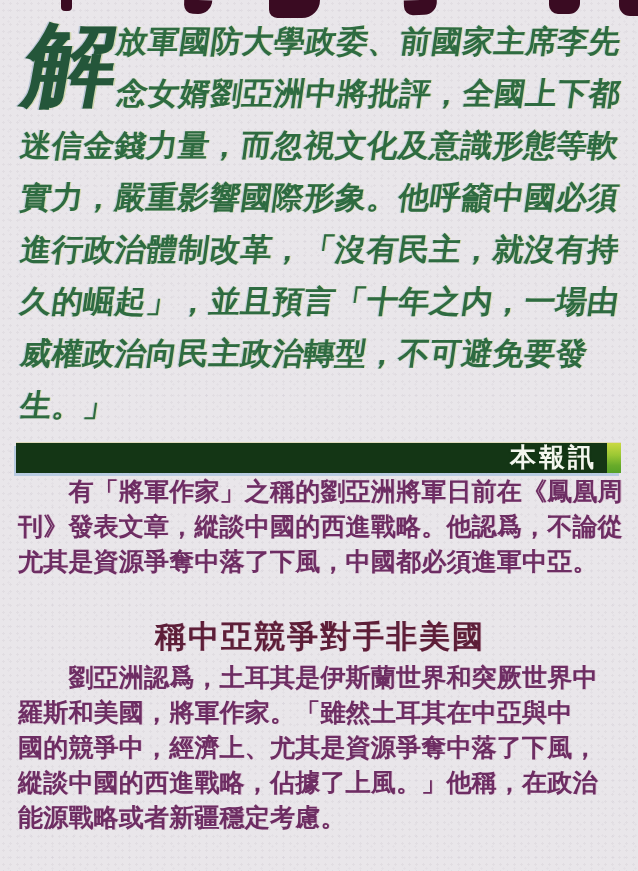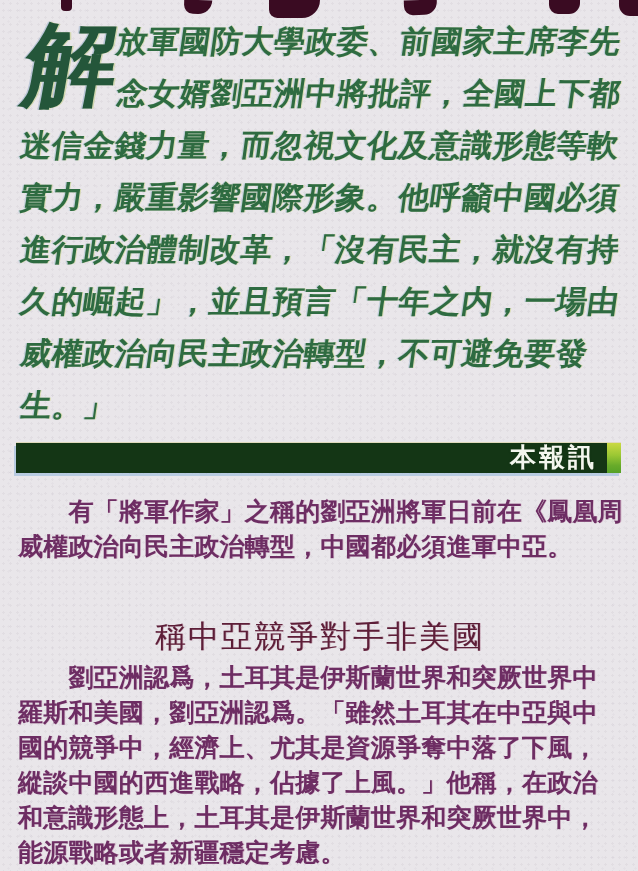--- a/index.html
+++ b/index.html
@@ -66,27 +66,27 @@
     background:linear-gradient(180deg,#cad943,#9cc834 40%,#68ab2a 75%,#55a127);
   }
 
   
   .para{position:absolute;left:18px;width:606px;font-family:"Liberation Serif", serif;}
   .para .tl{
     font-size:25px;line-height:35px;font-weight:600;color:#6d2d63;
     letter-spacing:0.2px;white-space:nowrap;
     text-shadow:0.8px 0 0 rgba(160,50,110,.25);
   }
-  .para.p1{top:494px;}
+  .para.p1{top:474px;}
   .para.p2{top:660px;}
 
   .subhead{
     position:absolute;left:18px;top:616px;width:604px;margin:0;
     font-family:"Liberation Serif", serif;
-    font-size:31px;line-height:42px;font-weight:normal;color:#5d1e38;
+    font-size:31px;line-height:42px;font-weight:bold;color:#5d1e38;
     text-align:center;letter-spacing:2px;
     text-shadow:0.8px 0 0 rgba(120,20,60,.3);
   }
 </style>
 </head>
 <body>
 
 <div class="page">
 
   <div class="frag f1"></div>
@@ -110,27 +110,27 @@
       </div>
   </section>
 
   <div class="byline-bar">
     <span class="byline-label">本報訊</span>
     <span class="bar-stripe"></span>
   </div>
 
   <div class="para p1">
       <div class="tl">　　有「將軍作家」之稱的劉亞洲將軍日前在《鳳凰周</div>
-      <div class="tl">威權政治向民主政治轉型，中國都必須進軍中亞。</div>
+      <div class="tl">刊》發表文章，縱談中國的西進戰略。他認爲，不論從</div>
+      <div class="tl">尤其是資源爭奪中落了下風，中國都必須進軍中亞。</div>
     </div>
 
   <h2 class="subhead">稱中亞競爭對手非美國</h2>
 
   <div class="para p2">
       <div class="tl">　　劉亞洲認爲，土耳其是伊斯蘭世界和突厥世界中</div>
-      <div class="tl">羅斯和美國，劉亞洲認爲。「雖然土耳其在中亞與中</div>
+      <div class="tl">羅斯和美國，將軍作家。「雖然土耳其在中亞與中</div>
       <div class="tl">國的競爭中，經濟上、尤其是資源爭奪中落了下風，</div>
       <div class="tl">縱談中國的西進戰略，佔據了上風。」他稱，在政治</div>
-      <div class="tl">和意識形態上，土耳其是伊斯蘭世界和突厥世界中，</div>
       <div class="tl">能源戰略或者新疆穩定考慮。</div>
     </div>
 
 </div>
 
 </body></html>

